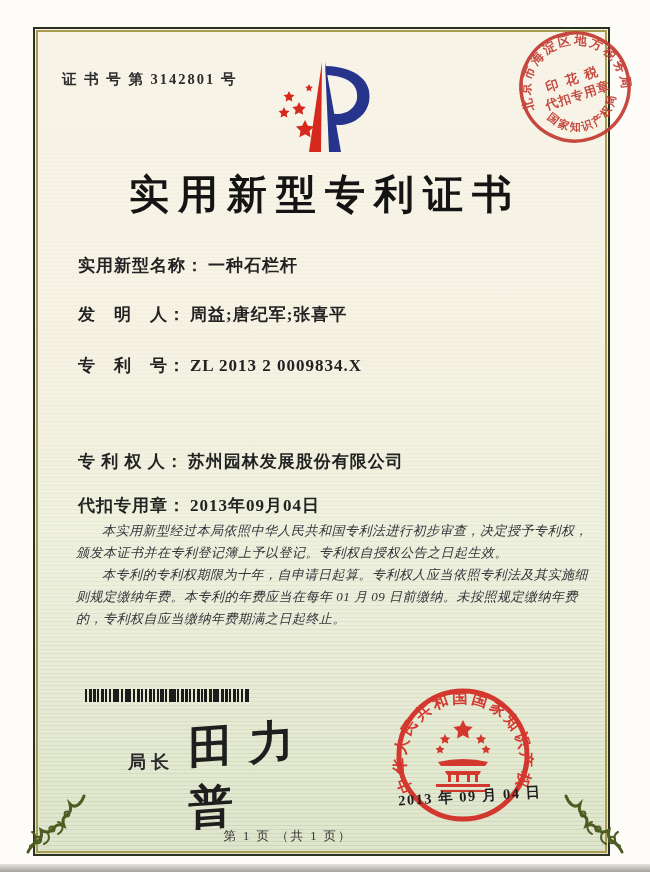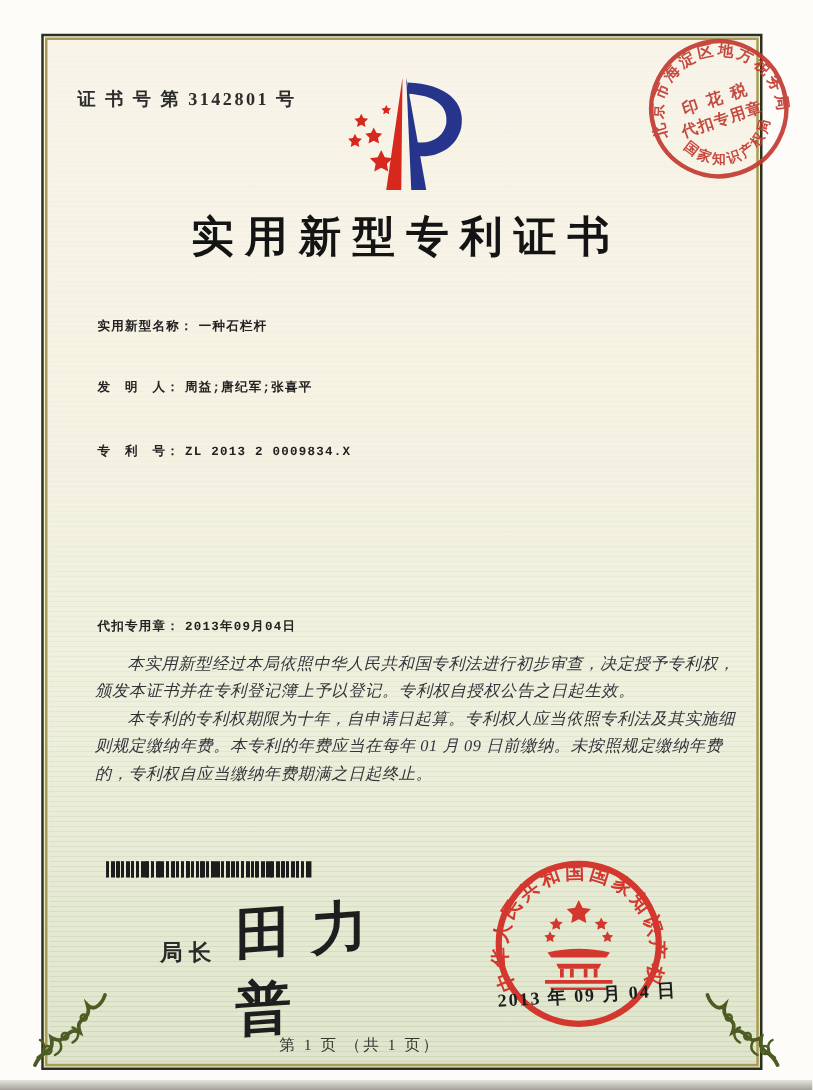--- a/index.html
+++ b/index.html
@@ -38,24 +38,24 @@
   .corner-ornament.right{right:24px;top:794px;transform:scaleX(-1);}
   
   .cert-number{
     position:absolute;left:62px;top:70px;
     font-size:14.5px;letter-spacing:2px;color:#2c2c2c;font-weight:600;
   }
   .logo{position:absolute;left:253px;top:58px;width:150px;height:110px;}
   .tax-stamp{position:absolute;left:514px;top:26px;width:122px;height:122px;z-index:9;transform:rotate(-18deg);opacity:.92;}
   .cert-title{
     position:absolute;left:0;width:650px;top:167px;text-align:center;
-    font-size:34px;font-weight:700;letter-spacing:9px;color:#141414;
-  }
-  
-  .field{position:absolute;left:78px;font-size:10px;color:#222;white-space:nowrap;font-family:Liberation Mono, monospace;}
+    font-size:40px;font-weight:700;letter-spacing:9px;color:#141414;
+  }
+  
+  .field{position:absolute;left:78px;font-size:17px;color:#222;white-space:nowrap;}
   .field .lbl{font-weight:600;letter-spacing:1px;}
   .field .val{font-weight:600;letter-spacing:1px;margin-left:4px;}
   .f1{top:254px}.f2{top:303px}.f3{top:354px}.f4{top:401px}.f5{top:450px}.f6{top:494px}
   
   .body-text{
     position:absolute;left:76px;top:520px;width:514px;
     font-size:13px;line-height:22px;color:#33333a;
     font-style:italic;letter-spacing:0.5px;
   }
   .body-text p{margin:0;text-indent:2em;}
@@ -162,20 +162,23 @@
 
   <div class="field f1">
     <span class="lbl">实用新型名称：</span><span class="val">一种石栏杆</span>
   </div>
   <div class="field f2">
     <span class="lbl">发　明　人：</span><span class="val">周益;唐纪军;张喜平</span>
   </div>
   <div class="field f3">
     <span class="lbl">专　利　号：</span><span class="val">ZL 2013 2 0009834.X</span>
   </div>
+  <div class="field f5">
+    <span class="lbl">专 利 权 人：</span><span class="val">苏州园林发展股份有限公司</span>
+  </div>
   <div class="field f6">
     <span class="lbl">代扣专用章：</span><span class="val">2013年09月04日</span>
   </div>
 
   <div class="body-text">
     <p>本实用新型经过本局依照中华人民共和国专利法进行初步审查，决定授予专利权，颁发本证书并在专利登记簿上予以登记。专利权自授权公告之日起生效。</p>
     <p>本专利的专利权期限为十年，自申请日起算。专利权人应当依照专利法及其实施细则规定缴纳年费。本专利的年费应当在每年 01 月 09 日前缴纳。未按照规定缴纳年费的，专利权自应当缴纳年费期满之日起终止。</p>
   </div>
 
   <div class="barcode"></div>

